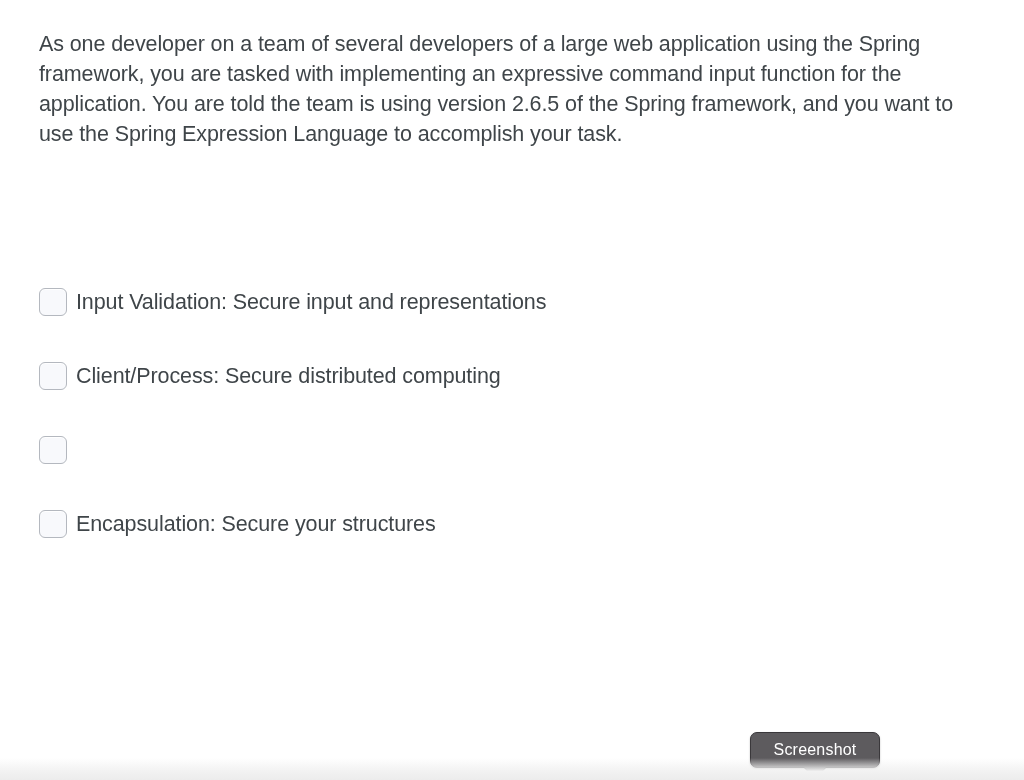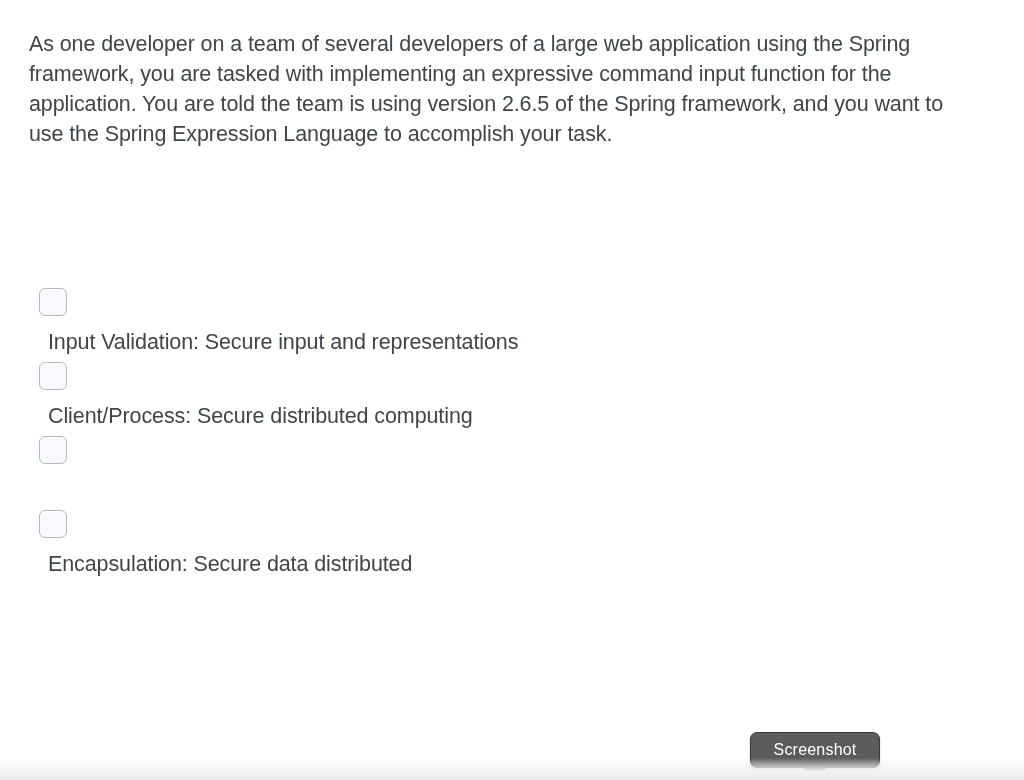--- a/index.html
+++ b/index.html
@@ -35,21 +35,21 @@
     right: 0;
     bottom: 0;
     height: 22px;
     background: linear-gradient(to bottom, rgba(255,255,255,0) 0%, #f2f2f2 60%, #ececec 100%);
     pointer-events: none;
   }
 
   
   .qtext {
     position: absolute;
-    left: 29px;
+    left: 39px;
     width: 925px;
     font-size: 21.5px;
     line-height: 30px;
     letter-spacing: -0.1px;
     color: #3f4549;
   }
   .para-1 { top: 7px; }
   .para-2 { top: 181px; }
 
   .qlink {
@@ -63,21 +63,20 @@
     left: 0;
     top: 276px;
     width: 1024px;
   }
   .option-row {
     position: relative;
     height: 74px;
     display: flex;
     align-items: flex-start;
     padding-left: 39px;
-    flex-direction: column;
   }
   .checkbox {
     flex: 0 0 auto;
     width: 28px;
     height: 28px;
     margin-top: 12px;
     border: 1px solid #b4b8bf;
     border-radius: 6px;
     background: #f8f9fc;
     box-shadow: inset 0 1px 0 rgba(255,255,255,0.9);
@@ -152,21 +151,21 @@
       <span class="option-label">Client/Process: Secure distributed computing</span>
     </div>
 
 
     <div class="option-row">
       <span class="checkbox"></span>
     </div>
 
     <div class="option-row">
       <span class="checkbox"></span>
-      <span class="option-label">Encapsulation: Secure data distributed</span>
+      <span class="option-label">Encapsulation: Secure your structures</span>
     </div>
 
   </div>
 
   <div class="tooltip">
     <span class="tooltip-label">Screenshot</span>
     <span class="tooltip-tail"></span>
   </div>
 
   <div class="bottom-fade"></div>

